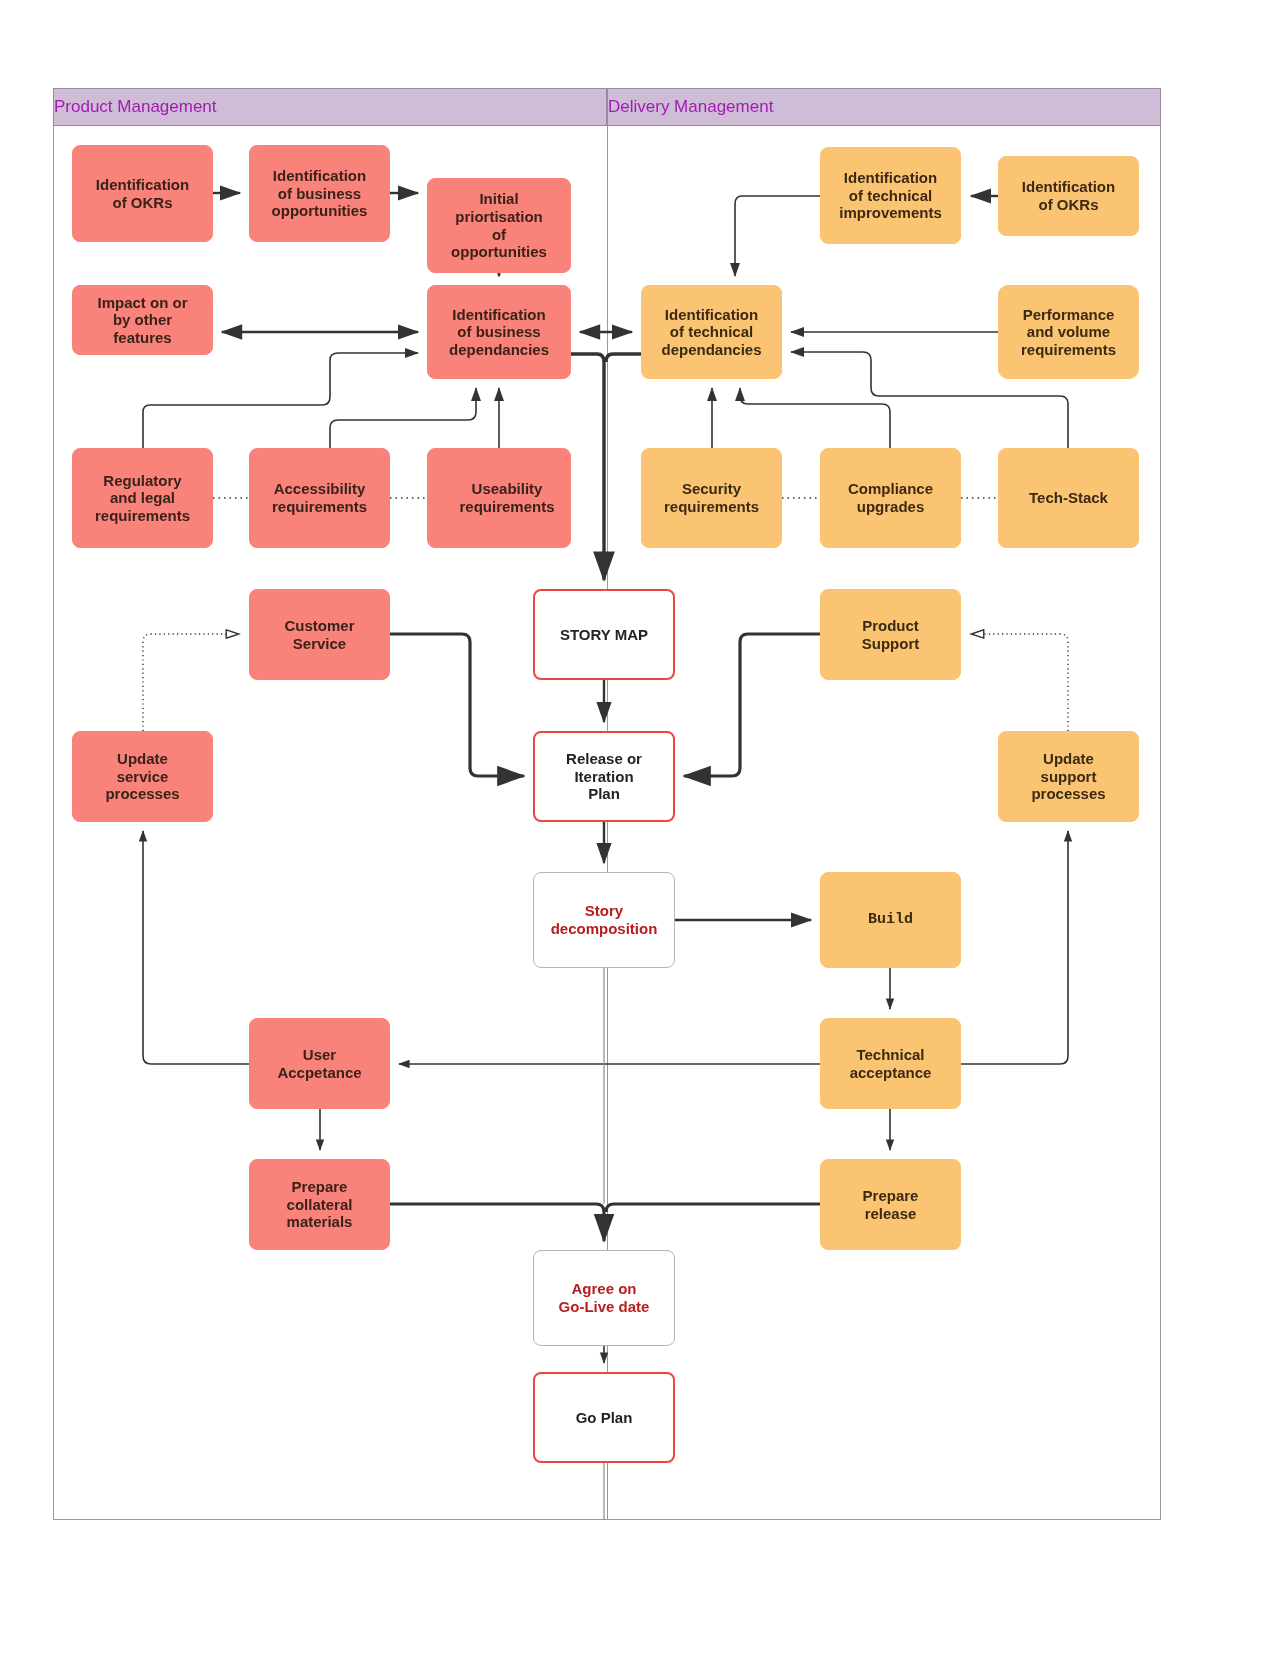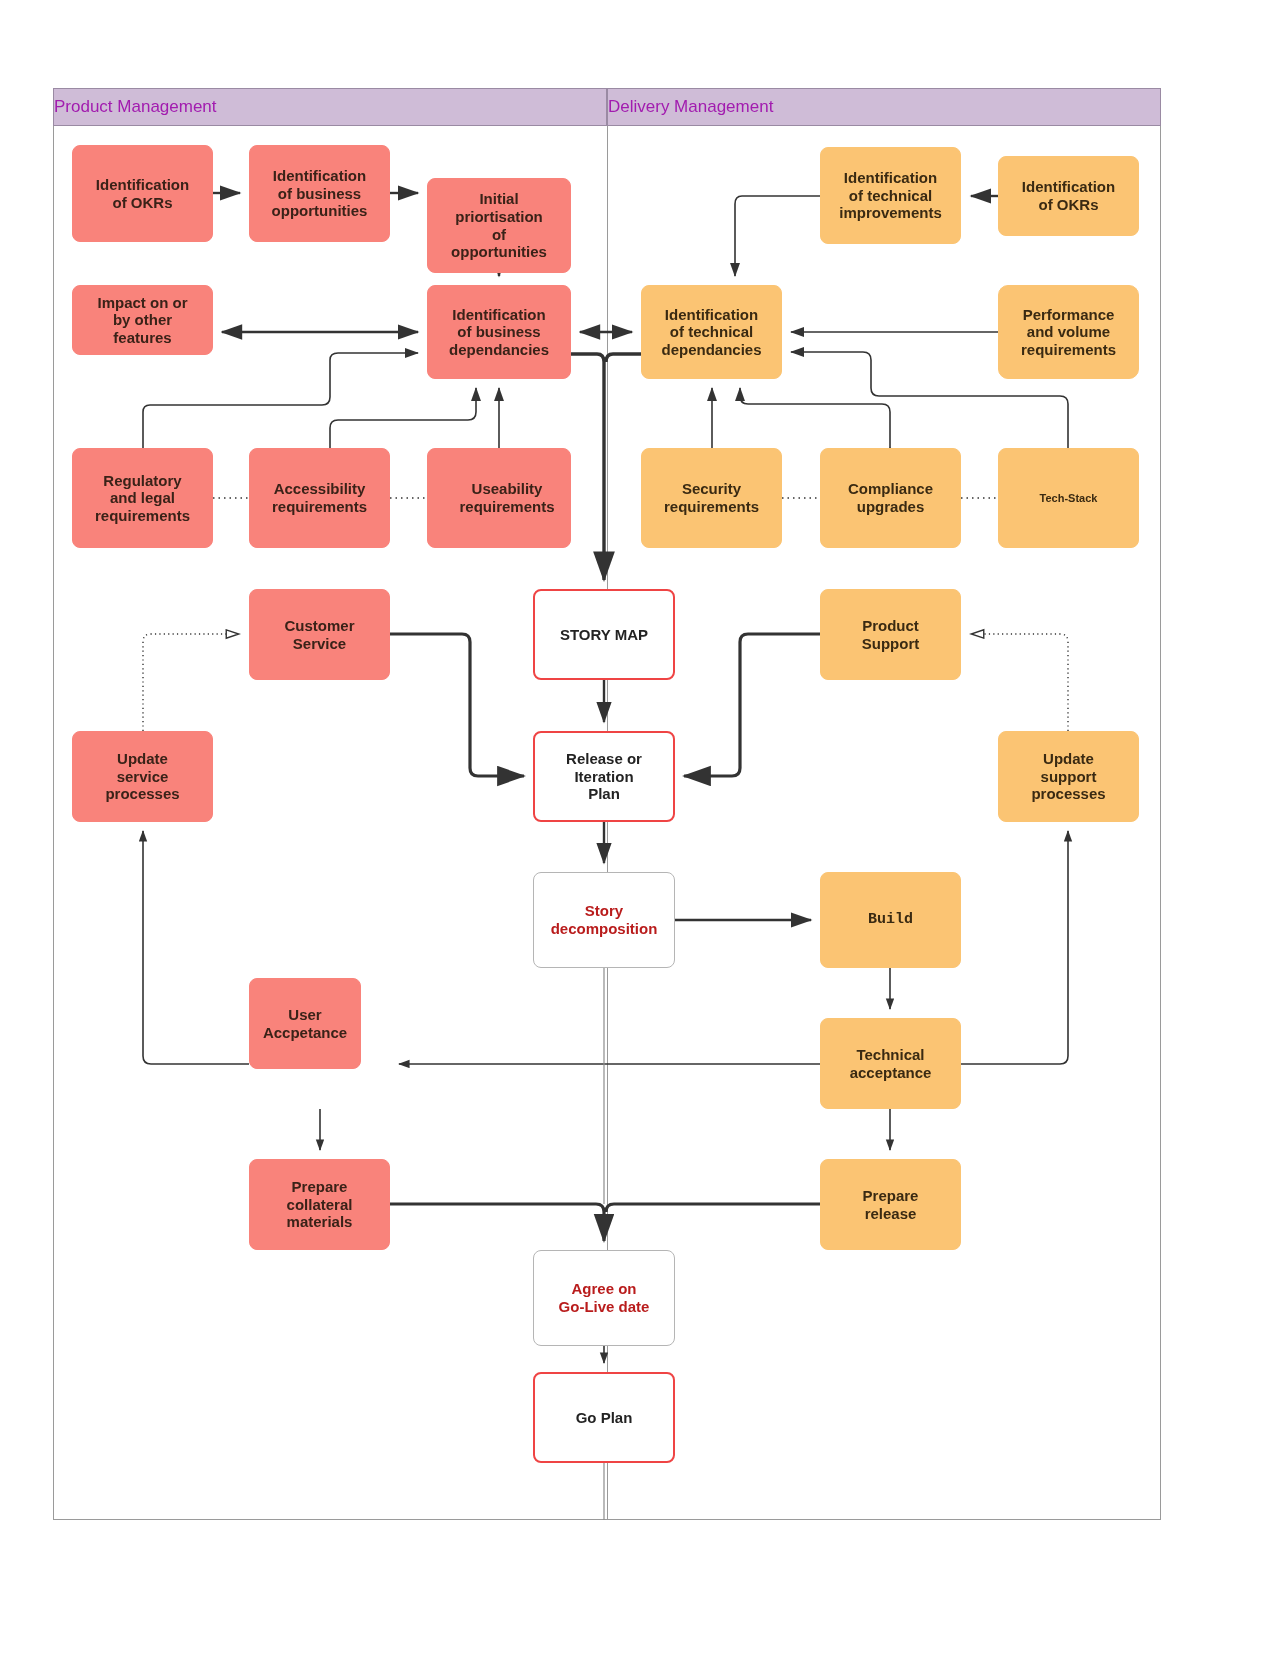--- a/index.html
+++ b/index.html
@@ -174,21 +174,21 @@
     </div>
 
   <div class="node dm" style="left:641px;top:448px;width:141px;height:100px;font-size:15px;">
     <span class="nlabel">Security<br>requirements</span>
     </div>
 
   <div class="node dm" style="left:820px;top:448px;width:141px;height:100px;font-size:15px;">
     <span class="nlabel">Compliance<br>upgrades</span>
     </div>
 
-  <div class="node dm" style="left:998px;top:448px;width:141px;height:100px;font-size:11px;">
+  <div class="node dm" style="left:998px;top:448px;width:141px;height:100px;font-size:15px;">
     <span class="nlabel">Tech-Stack</span>
     </div>
 
   <div class="node pm" style="left:249px;top:589px;width:141px;height:91px;font-size:15px;">
     <span class="nlabel">Customer<br>Service</span>
     </div>
 
   <div class="node neutral" style="left:533px;top:589px;width:142px;height:91px;font-size:15px;">
     <span class="nlabel">STORY MAP</span>
     </div>
@@ -210,21 +210,21 @@
     </div>
 
   <div class="node neutral-thin" style="left:533px;top:872px;width:142px;height:96px;font-size:15px;">
     <span class="nlabel">Story<br>decomposition</span>
     </div>
 
   <div class="node dm" style="left:820px;top:872px;width:141px;height:96px;font-size:15px;font-family:Liberation Mono, monospace;">
     <span class="nlabel">Build</span>
     </div>
 
-  <div class="node pm" style="left:249px;top:978px;width:112px;height:91px;font-size:15px;">
+  <div class="node pm" style="left:249px;top:1018px;width:141px;height:91px;font-size:15px;">
     <span class="nlabel">User<br>Accpetance</span>
     </div>
 
   <div class="node dm" style="left:820px;top:1018px;width:141px;height:91px;font-size:15px;">
     <span class="nlabel">Technical<br>acceptance</span>
     </div>
 
   <div class="node pm" style="left:249px;top:1159px;width:141px;height:91px;font-size:15px;">
     <span class="nlabel">Prepare<br>collateral<br>materials</span>
     </div>

